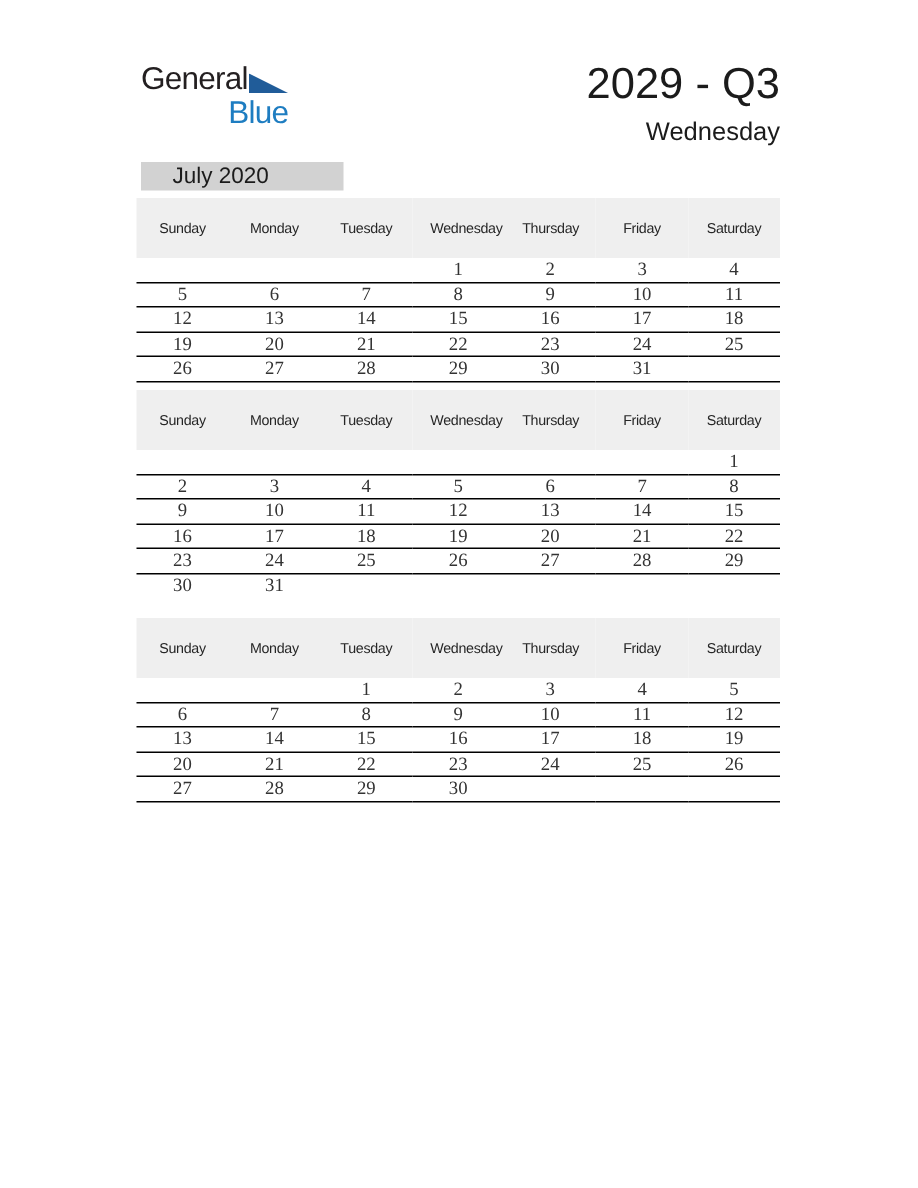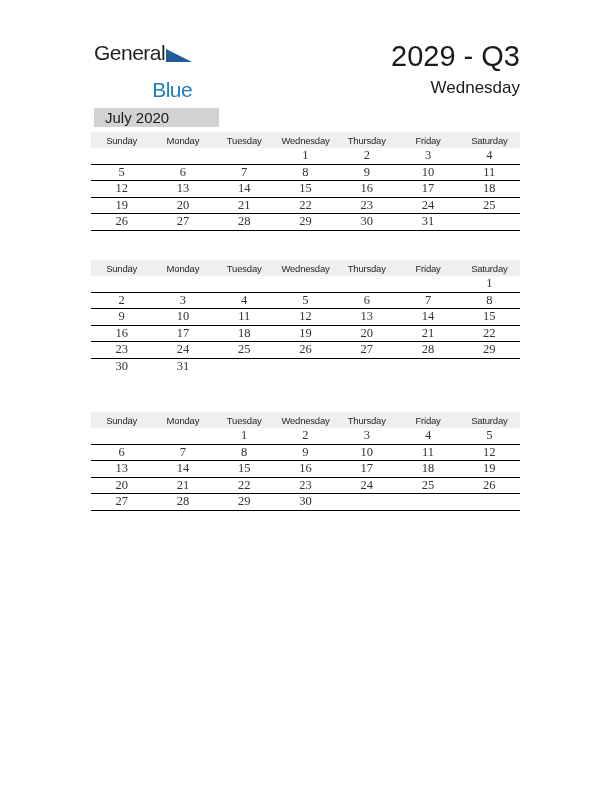--- a/index.html
+++ b/index.html
@@ -14,34 +14,34 @@
   html,body{margin:0;padding:0;background:#ffffff;}
   body{width:612px;height:792px;font-family:"Liberation Sans",sans-serif;}
   .page{position:relative;width:612px;height:792px;background:#ffffff;overflow:hidden;}
 
   
   .header{position:absolute;top:42px;left:91px;right:92px;display:flex;justify-content:space-between;align-items:flex-start;}
   .logo{padding-left:3px;}
   .logo-top{display:flex;align-items:flex-end;line-height:1;}
   .logo-general{font-size:21px;color:var(--logo-black);letter-spacing:-0.5px;}
   .logo-triangle{width:26px;height:13px;margin-left:1px;margin-bottom:1px;fill:var(--logo-triangle);}
-  .logo-blue{font-size:21px;color:var(--logo-blue);text-align:right;line-height:1;margin-top:16px;letter-spacing:-0.5px;}
+  .logo-blue{font-size:21px;color:var(--logo-blue);text-align:right;line-height:1;margin-top:2px;letter-spacing:-0.5px;}
   .title-block{text-align:right;}
   .quarter-title{font-size:29px;line-height:1;color:#1b1b1b;}
   .region-subtitle{font-size:17px;line-height:1;margin-top:8px;color:#1b1b1b;}
 
   
   .months{position:absolute;top:108px;left:91px;width:429px;}
   .month{height:152px;}
   .month-title{width:114px;height:19px;line-height:19px;background:var(--month-title-bg);
-    font-size:15px;color:#1b1b1b;padding-left:11px;margin-left:3px;margin-bottom:5px;
+    font-size:15px;color:#1b1b1b;padding-left:21px;margin-left:3px;margin-bottom:5px;
     white-space:nowrap;overflow:hidden;}
   .month-table{width:100%;border-collapse:collapse;table-layout:fixed;}
   .month-table thead th{background:var(--day-header-bg);font-weight:normal;font-size:9.5px;
-    color:#262626;height:16px;padding:0;letter-spacing:-0.2px;}
+    color:#262626;height:16px;padding:12px;letter-spacing:-0.2px;}
   .month-table tbody td{height:15.5px;padding:0;text-align:center;vertical-align:middle;
     font-family:"Liberation Serif","DejaVu Serif",serif;font-size:12.5px;color:var(--number-text);}
   .month-table tbody tr.ruled td{border-bottom:1px solid var(--rule-color);}
 </style>
 </head>
 <body>
 
 <div class="page">
 
   <div class="header">

